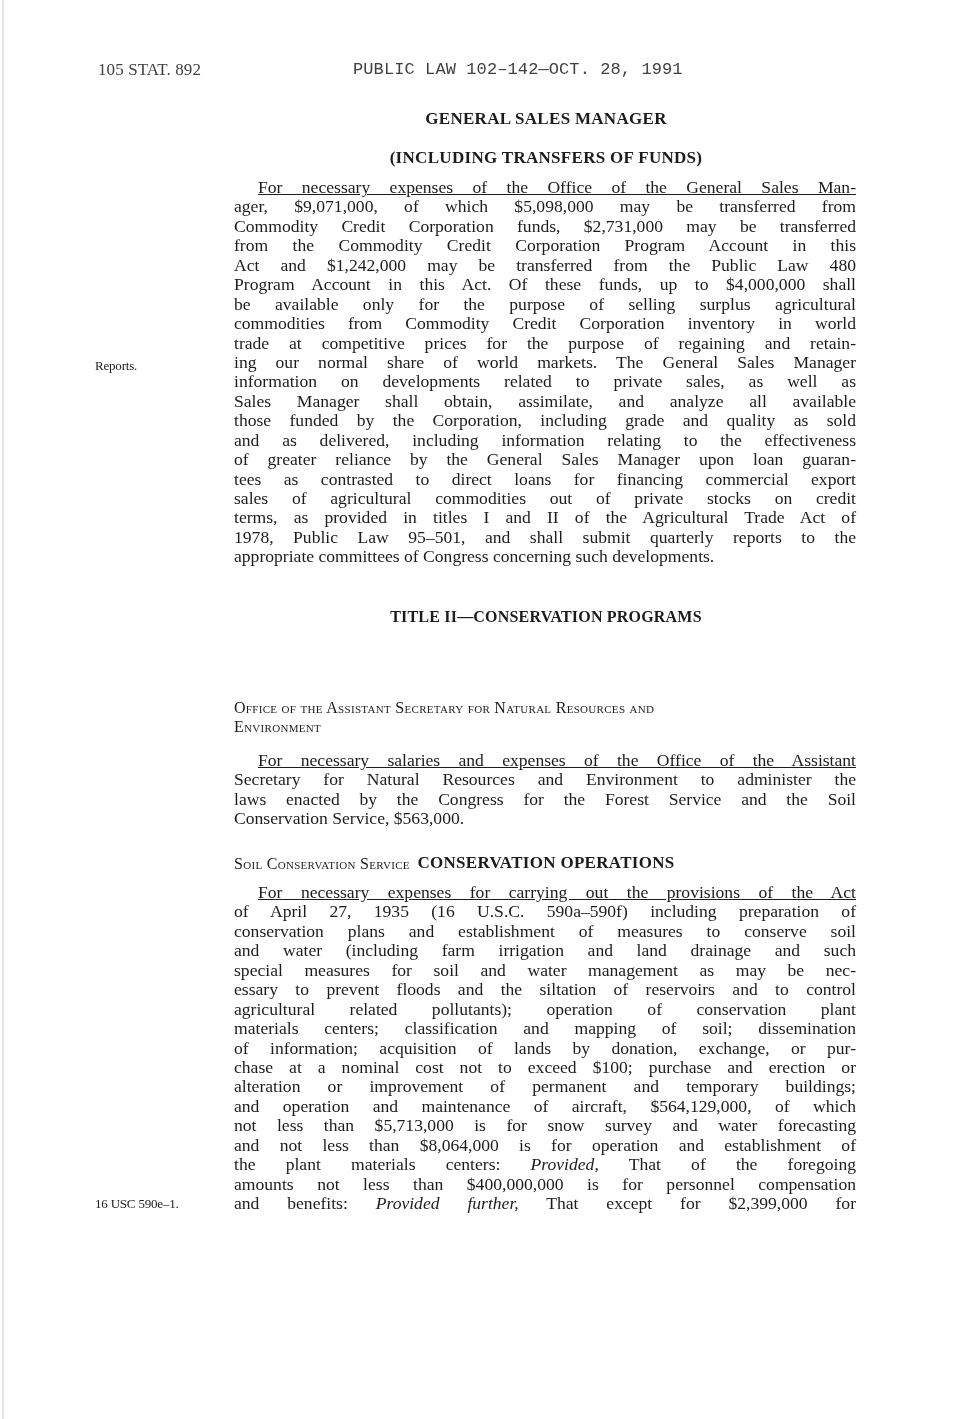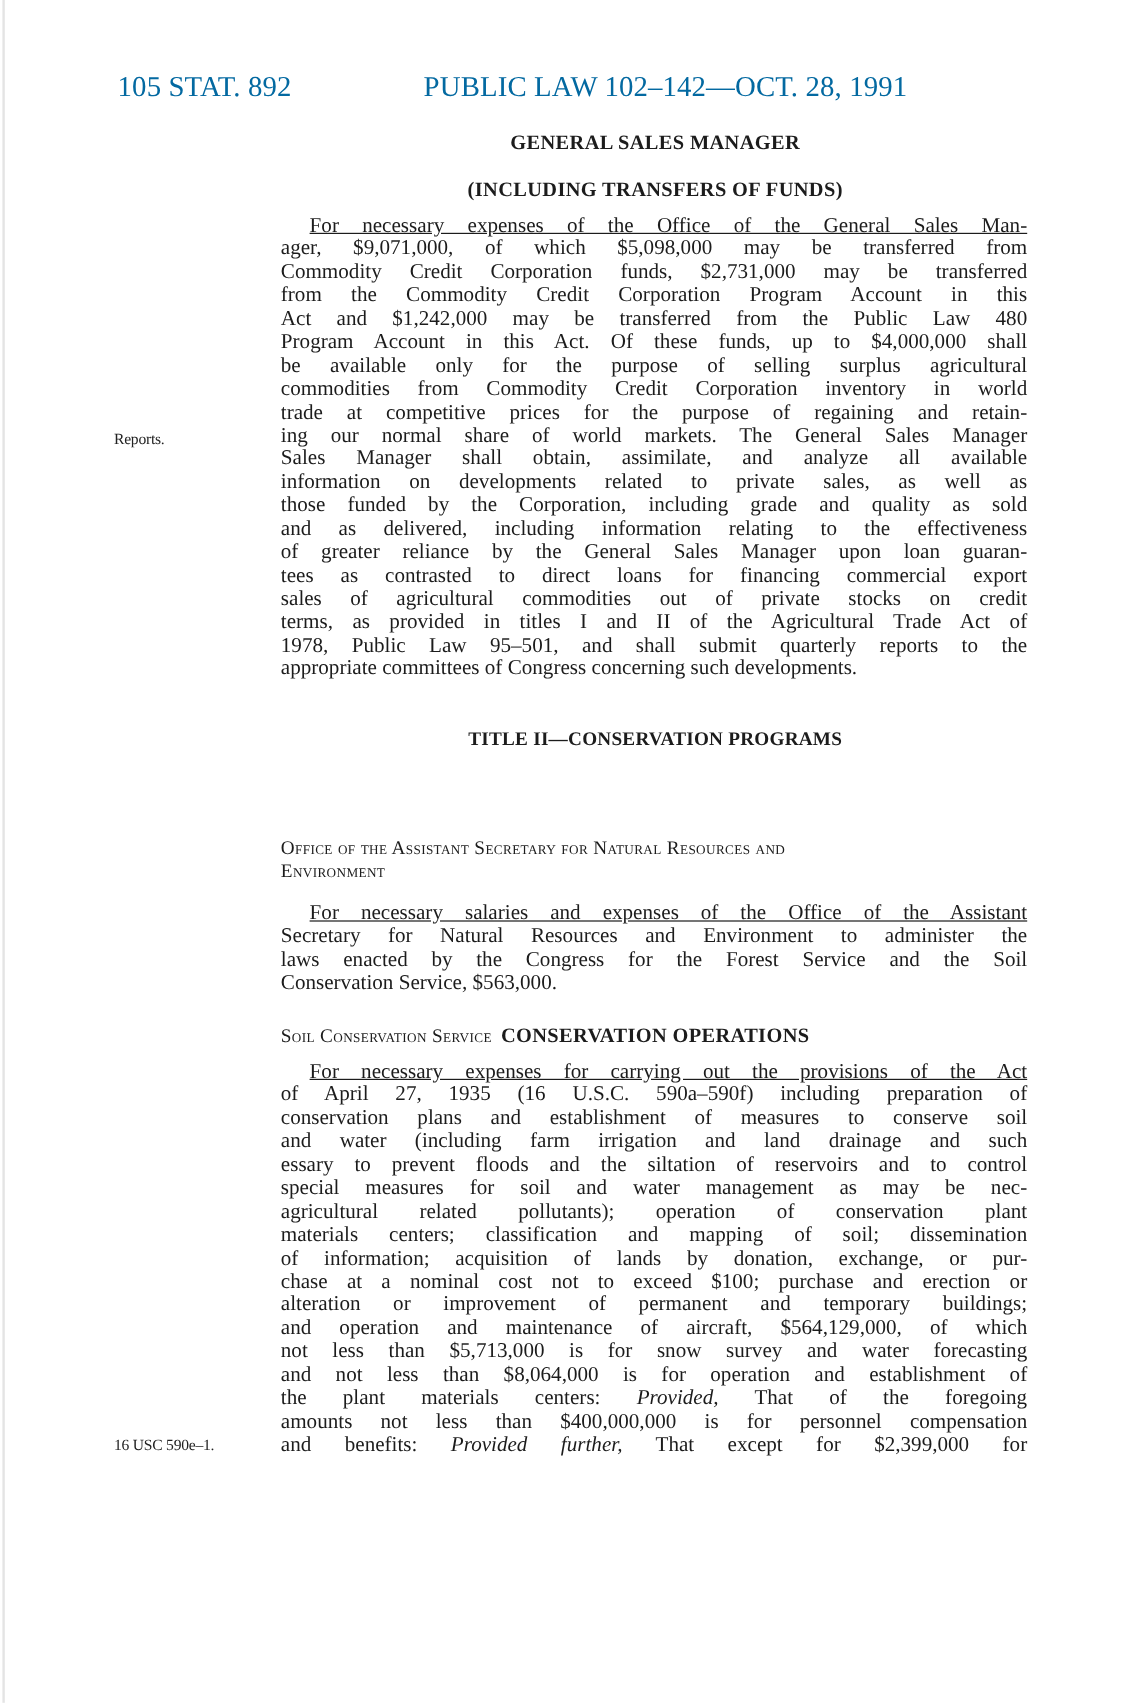--- a/index.html
+++ b/index.html
@@ -10,25 +10,25 @@
       position: relative;
       overflow: hidden;
       font-family: "Liberation Serif", "DejaVu Serif", serif;
       color: #1c1c1c;
     }
     .edge-line {
       position: absolute; left: 2px; top: 0; width: 2px; height: 1419px;
       background: #e4e4e4;
     }
     .running-head {
-      position: absolute; top: 60px; font-size: 24px; letter-spacing: 0.1px;
-      color: #0369a1;
+      position: absolute; top: 60px; font-size: 17px; letter-spacing: 0.1px;
+      color: #404040;
     }
     #stat-cite { left: 98px; }
-    #law-cite { left: 353px; }
+    #law-cite { left: 353px; font-family: Liberation Mono, monospace; }
 
     .heading-caps {
       position: absolute; left: 234px; width: 624px; text-align: center;
       font-weight: bold; font-size: 17px; letter-spacing: 0.3px;
     }
     .title-heading {
       position: absolute; left: 234px; width: 624px; text-align: center;
       font-weight: bold; font-size: 16px; letter-spacing: 0.2px;
     }
     .smallcaps-heading {
@@ -73,22 +73,22 @@
     <span class="line indent">For necessary expenses of the Office of the General Sales Man-</span>
     <span class="line">ager, $9,071,000, of which $5,098,000 may be transferred from</span>
     <span class="line">Commodity Credit Corporation funds, $2,731,000 may be transferred</span>
     <span class="line">from the Commodity Credit Corporation Program Account in this</span>
     <span class="line">Act and $1,242,000 may be transferred from the Public Law 480</span>
     <span class="line">Program Account in this Act. Of these funds, up to $4,000,000 shall</span>
     <span class="line">be available only for the purpose of selling surplus agricultural</span>
     <span class="line">commodities from Commodity Credit Corporation inventory in world</span>
     <span class="line">trade at competitive prices for the purpose of regaining and retain-</span>
     <span class="line">ing our normal share of world markets. The General Sales Manager</span>
+    <span class="line">information on developments related to private sales, as well as</span>
     <span class="line">Sales Manager shall obtain, assimilate, and analyze all available</span>
-    <span class="line">information on developments related to private sales, as well as</span>
     <span class="line">those funded by the Corporation, including grade and quality as sold</span>
     <span class="line">and as delivered, including information relating to the effectiveness</span>
     <span class="line">of greater reliance by the General Sales Manager upon loan guaran-</span>
     <span class="line">tees as contrasted to direct loans for financing commercial export</span>
     <span class="line">sales of agricultural commodities out of private stocks on credit</span>
     <span class="line">terms, as provided in titles I and II of the Agricultural Trade Act of</span>
     <span class="line">1978, Public Law 95–501, and shall submit quarterly reports to the</span>
     <span class="line last">appropriate committees of Congress concerning such developments.</span>
   </div>
 
@@ -109,22 +109,22 @@
   </div>
 
 <div class="smallcaps-heading" style="top:810px;">Soil Conservation Service</div>
 <div class="heading-caps" style="top:853px;">CONSERVATION OPERATIONS</div>
 
 <div class="para" style="top:883px;" id="sc-para">
 <span class="line indent">For necessary expenses for carrying out the provisions of the Act</span>
     <span class="line">of April 27, 1935 (16 U.S.C. 590a–590f) including preparation of</span>
     <span class="line">conservation plans and establishment of measures to conserve soil</span>
     <span class="line">and water (including farm irrigation and land drainage and such</span>
+    <span class="line">special measures for soil and water management as may be nec-</span>
     <span class="line">essary to prevent floods and the siltation of reservoirs and to control</span>
-    <span class="line">special measures for soil and water management as may be nec-</span>
     <span class="line">agricultural related pollutants); operation of conservation plant</span>
     <span class="line">materials centers; classification and mapping of soil; dissemination</span>
     <span class="line">of information; acquisition of lands by donation, exchange, or pur-</span>
     <span class="line">chase at a nominal cost not to exceed $100; purchase and erection or</span>
     <span class="line">alteration or improvement of permanent and temporary buildings;</span>
     <span class="line">and operation and maintenance of aircraft, $564,129,000, of which</span>
     <span class="line">not less than $5,713,000 is for snow survey and water forecasting</span>
     <span class="line">and not less than $8,064,000 is for operation and establishment of</span>
     <span class="line" style="text-align: justify; text-align-last: justify;"><span>the plant materials centers: </span><span class="it">Provided,</span><span> That of the foregoing</span></span>
     <span class="line">amounts not less than $400,000,000 is for personnel compensation</span>

